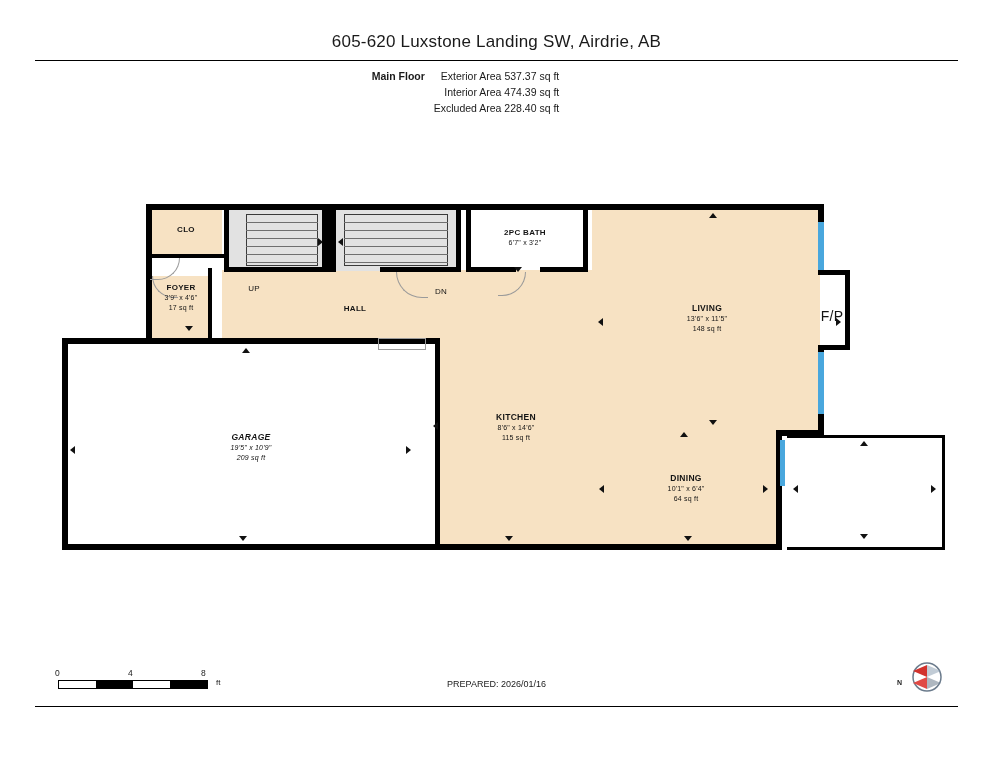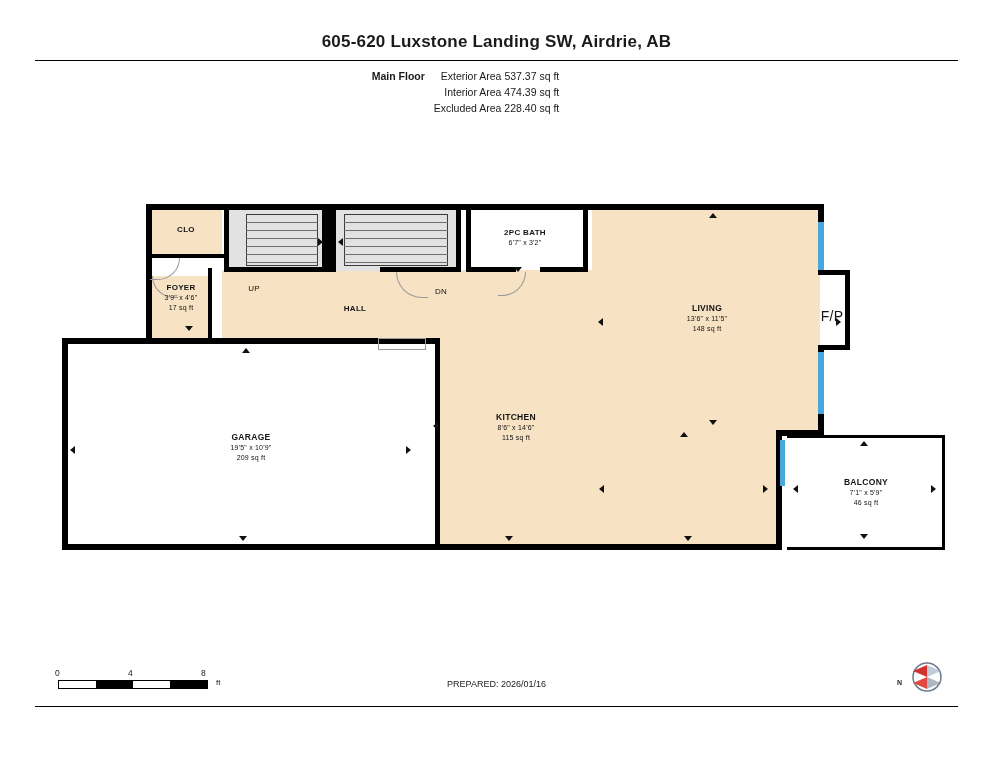--- a/index.html
+++ b/index.html
@@ -9,21 +9,21 @@
     font-family:"Liberation Sans", sans-serif;
     color:#1a1a1a;
     position:relative;
     overflow:hidden;
   }
   .page{position:absolute;inset:0;}
 
   
   .title{
     position:absolute;top:32px;left:0;width:993px;
-    text-align:center;font-size:17px;font-weight:bold;letter-spacing:.2px;
+    text-align:center;font-size:17px;font-weight:normal;letter-spacing:.2px;
   }
   .title-rule{
     position:absolute;top:60px;left:35px;width:923px;height:1px;background:#000;
   }
   .summary{
     position:absolute;top:68px;left:0;width:993px;text-align:center;
     font-size:10.5px;line-height:16px;
   }
   .summary-inner{display:inline-block;text-align:right;position:relative;}
   .summary-label{position:absolute;left:-62px;top:0;font-weight:bold;font-size:10.5px;}
@@ -217,32 +217,32 @@
       <div class="dim">13'6" x 11'5"</div>
       <div class="dim">148 sq ft</div>
     </div>
 
     <div class="lab lab-big" style="left:461px;top:412px;width:110px;">
       <b>KITCHEN</b>
       <div class="dim">8'6" x 14'6"</div>
       <div class="dim">115 sq ft</div>
     </div>
 
-
-    <div class="lab lab-big" style="left:186px;top:432px;width:130px;">
+    <div class="lab lab-big" style="left:631px;top:473px;width:110px;">
+      <b>DINING</b>
+      <div class="dim">10'1" x 6'4"</div>
+      <div class="dim">64 sq ft</div>
+    </div>
+
+    <div class="lab lab-big" style="left:186px;top:432px;width:130px;font-style:italic;">
       <b>GARAGE</b>
       <div class="dim">19'5" x 10'9"</div>
       <div class="dim">209 sq ft</div>
     </div>
 
-    <div class="lab lab-big" style="left:810px;top:477px;width:112px;">
-      <b>BALCONY</b>
-      <div class="dim">7'1" x 5'9"</div>
-      <div class="dim">46 sq ft</div>
-    </div>
 
     <div class="lab" style="left:234px;top:284px;width:40px;">
       <span style="font-size:8px;">UP</span>
     </div>
     <div class="lab" style="left:421px;top:287px;width:40px;">
       <span style="font-size:8px;">DN</span>
     </div>
     <div class="lab" style="left:817px;top:311px;width:30px;">
       <span style="font-size:14px;">F/P</span>
     </div>

